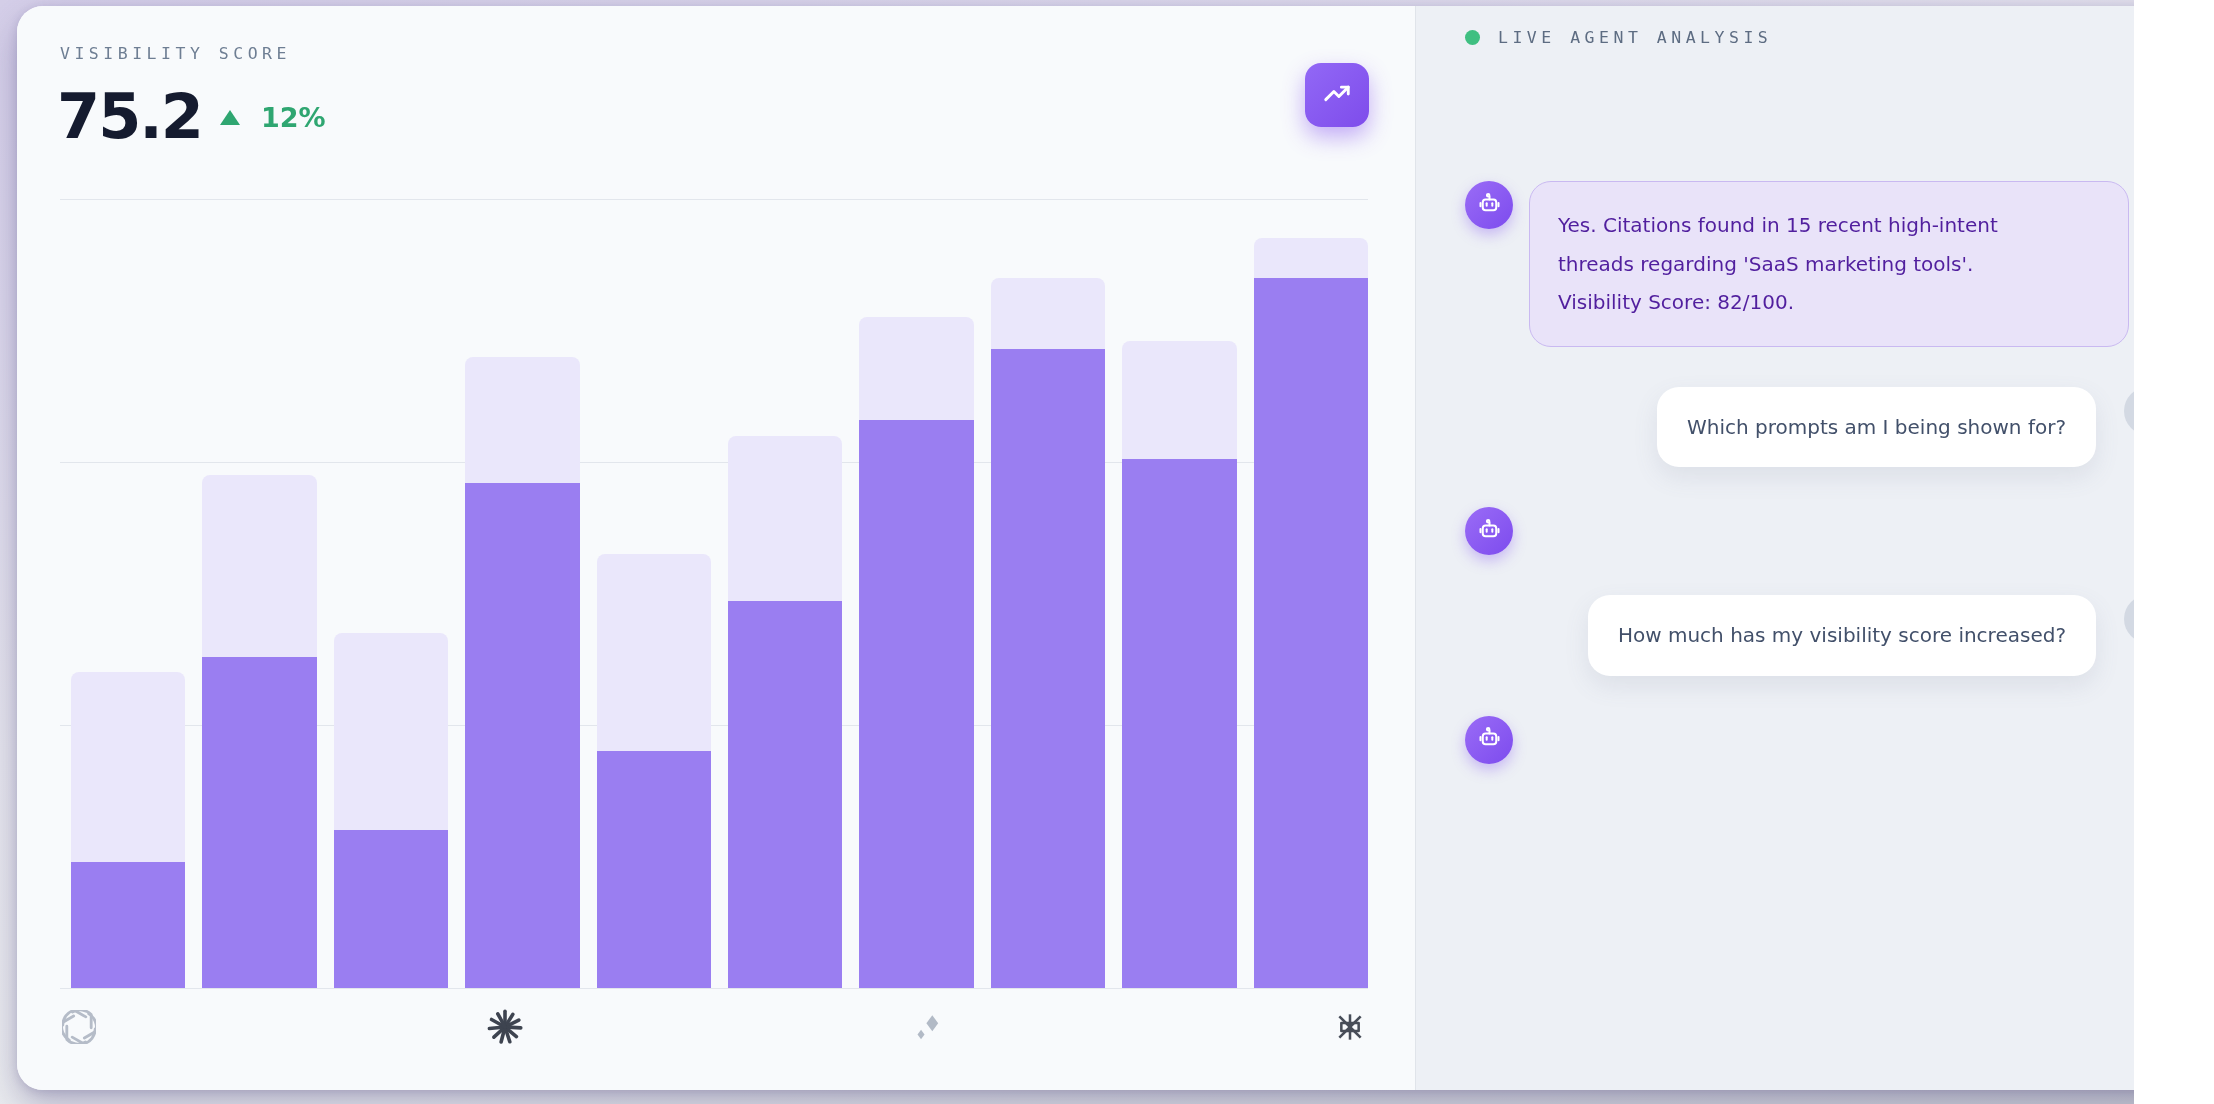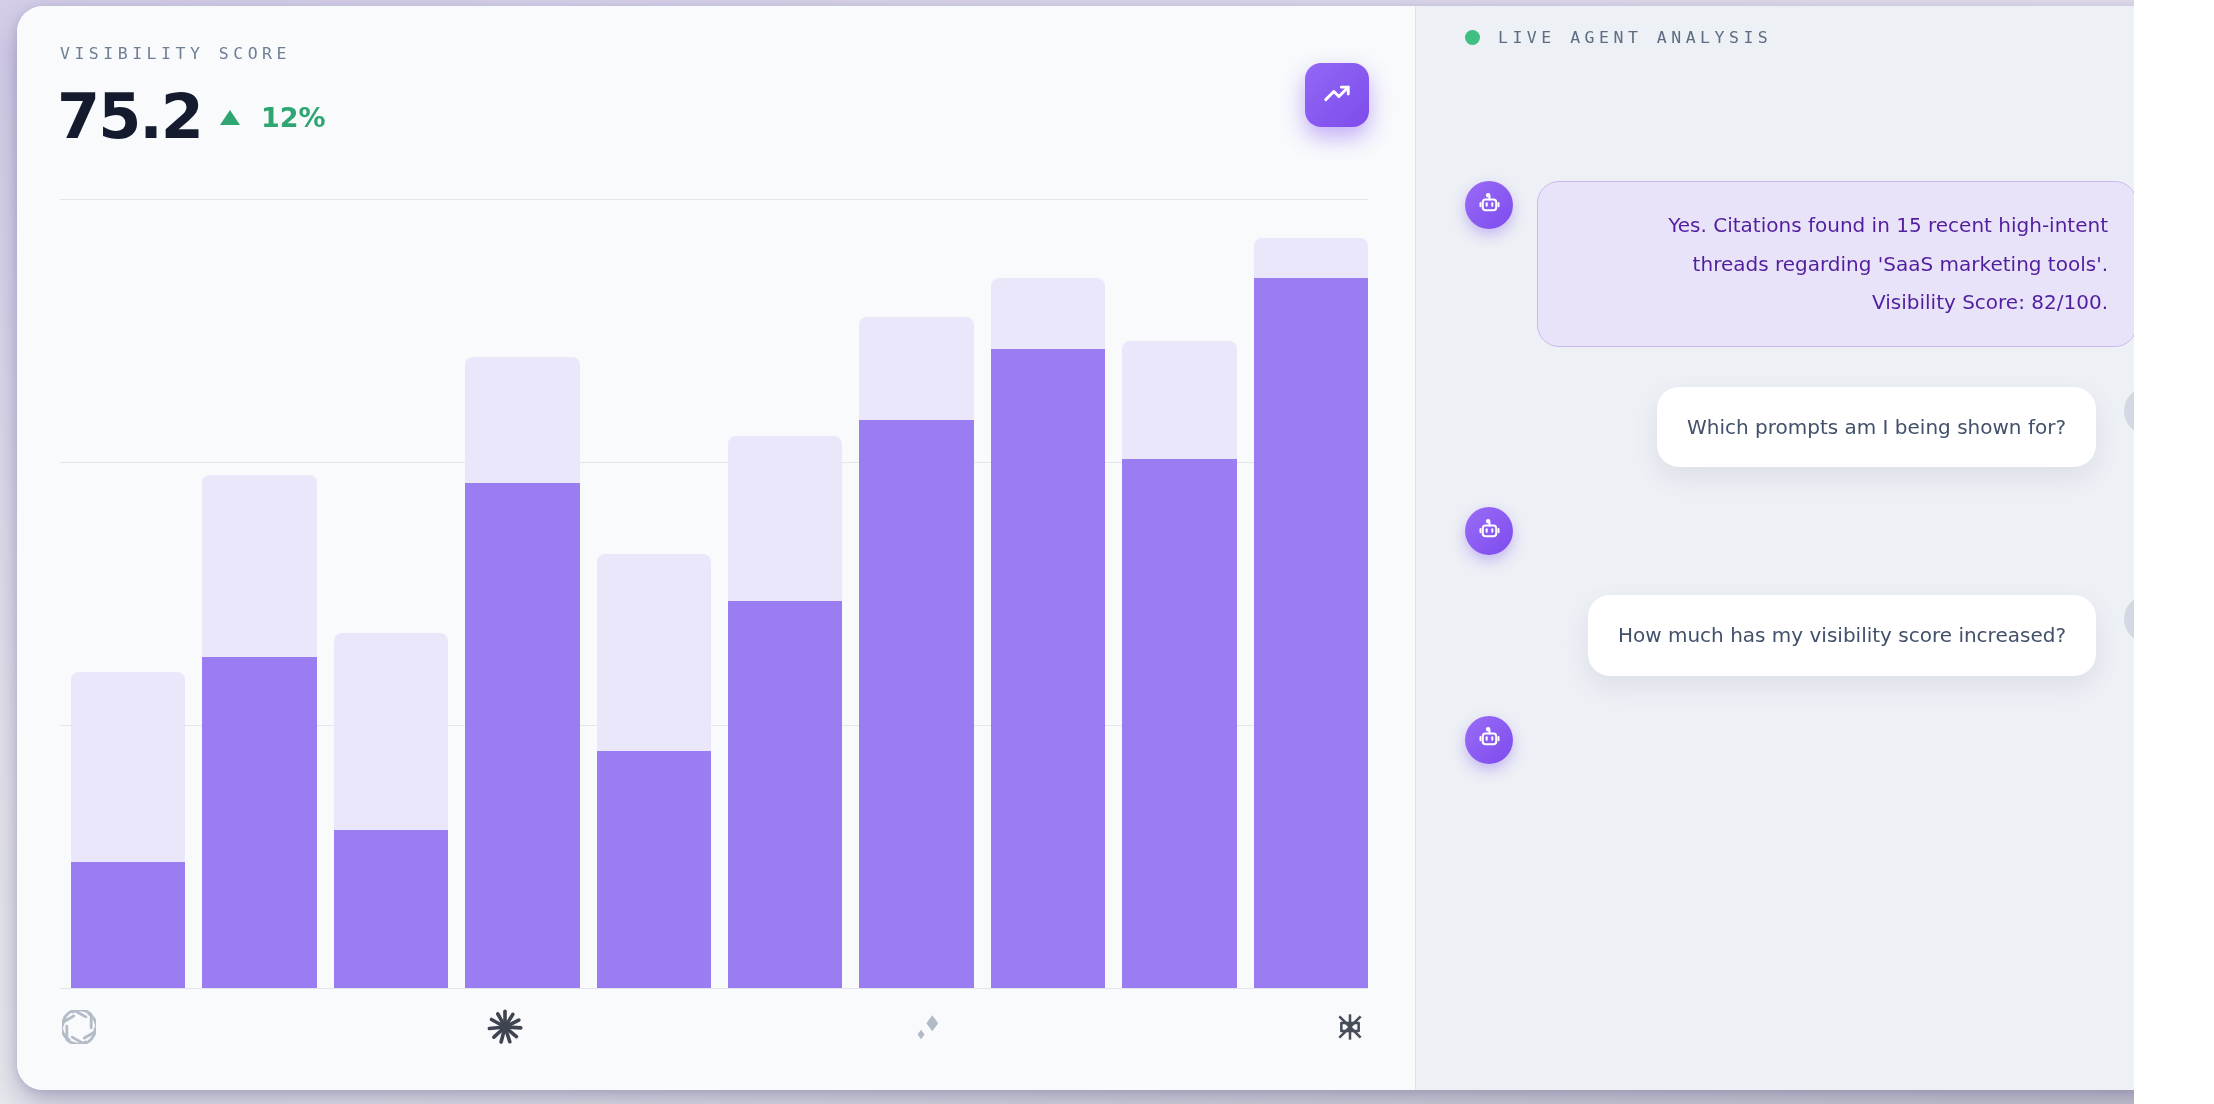--- a/index.html
+++ b/index.html
@@ -2,21 +2,20 @@
 <html><head>
 <meta charset="utf-8">
 <style>
   * { margin:0; padding:0; box-sizing:border-box; }
   html,body { width:2214px; height:1104px; }
   body { font-family:"DejaVu Sans","Liberation Sans",sans-serif; }
 
   .stage {
     position:relative; width:2134px; height:1104px; overflow:hidden;
     background:linear-gradient(165deg,#d5cfe9 0%,#dcd8ec 18%,#e7e7ee 45%,#eceef0 72%,#cfd2d7 100%);
-    text-align:right;
   }
 
   
   .window-card {
     position:absolute; left:17px; top:6px; width:2197px; height:1084px;
     border-radius:26px 0 0 26px; overflow:hidden; background:#f8fafc;
     box-shadow:0 16px 36px rgba(70,60,120,.35), 0 2px 10px rgba(70,60,120,.18);
   }
 
   
@@ -64,21 +63,21 @@
   }
   .chat-header { display:flex; align-items:center; gap:18px; }
   .status-dot { width:15px; height:15px; border-radius:50%; background:#3fbf81; }
   .chat-title {
     font-family:"DejaVu Sans Mono","Liberation Mono",monospace;
     font-size:16.5px; letter-spacing:4.5px; color:#5d6c82; font-weight:500;
   }
 
   .messages { margin-top:134px; display:flex; flex-direction:column; gap:40px; }
   .msg-row { display:flex; align-items:flex-start; }
-  .msg-row.agent { gap:24px; }
+  .msg-row.agent { gap:16px; }
   .msg-row.user  { gap:28px; justify-content:flex-end; }
 
   .avatar { width:48px; height:48px; border-radius:50%; flex-shrink:0; display:grid; place-items:center; }
   .avatar.bot  { background:linear-gradient(135deg,#9a6cf6,#7d4bee); box-shadow:0 6px 14px rgba(130,80,240,.35); }
   .avatar.person { background:#d3d9e3; }
 
   .bubble { font-size:20px; line-height:38.5px; white-space:pre-line; }
   .bubble.agent {
     width:600px; background:#e9e3f9; border:1.5px solid #c9b9f1; border-radius:22px;
     padding:24px 28px; color:#511f9e;

